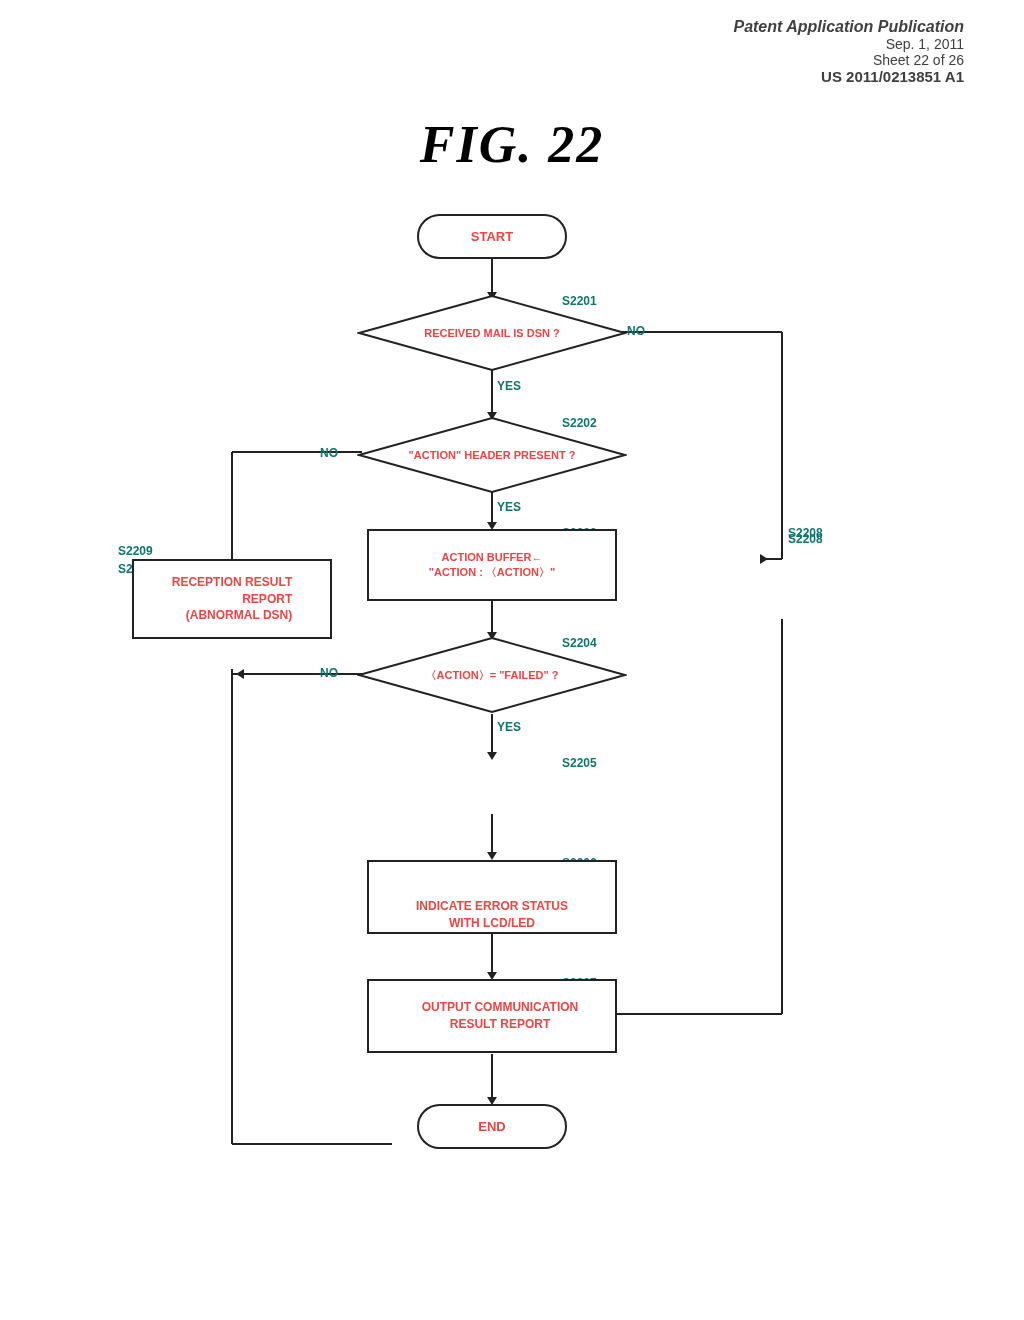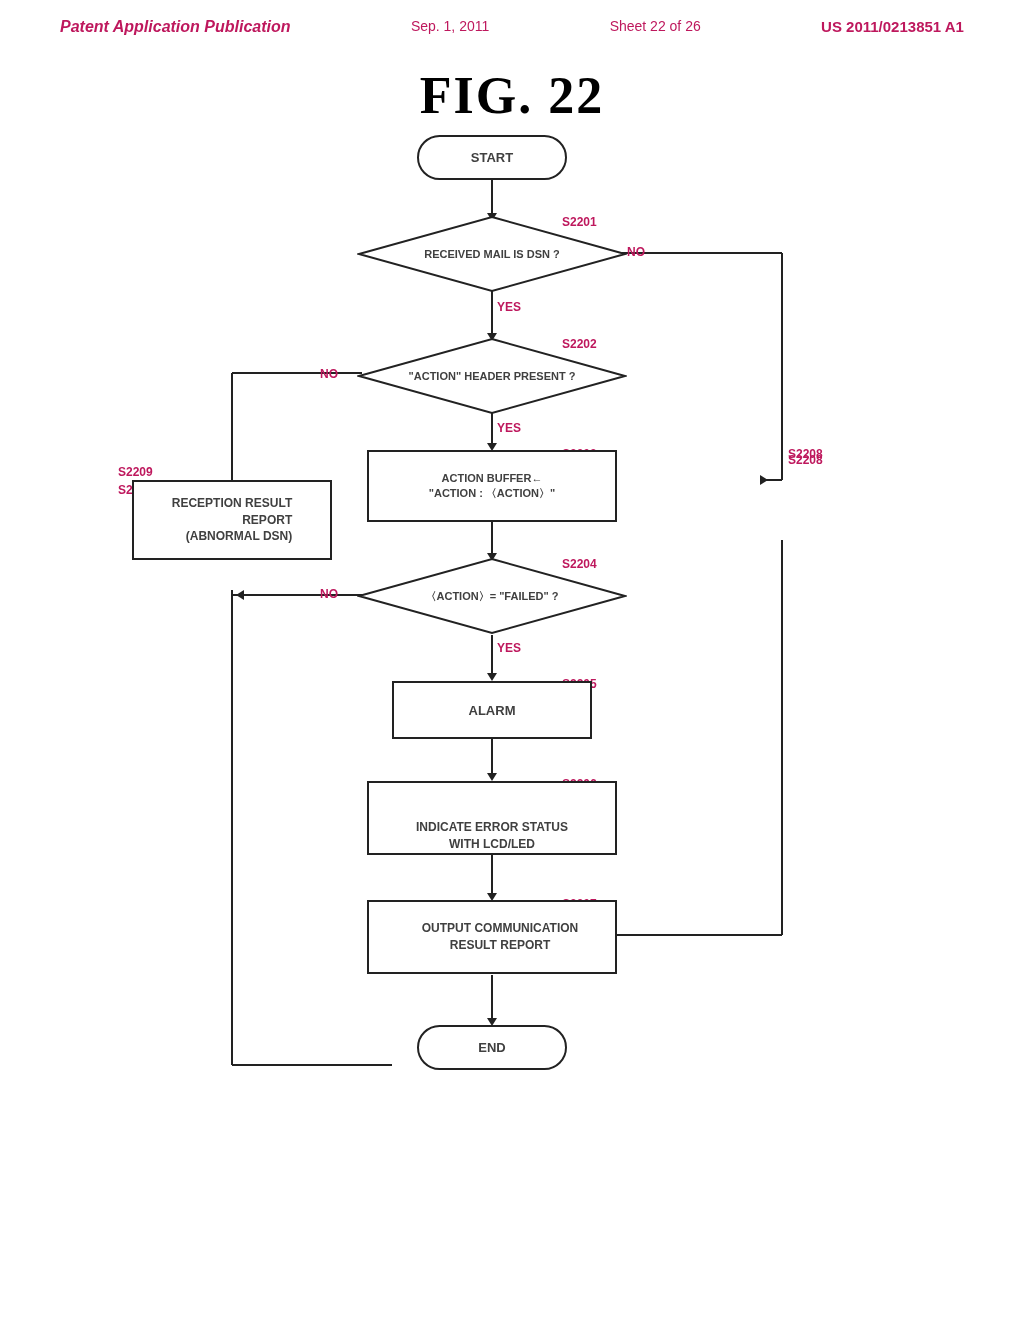--- a/index.html
+++ b/index.html
@@ -9,35 +9,38 @@
       width: 1024px;
       min-height: 1320px;
       position: relative;
       overflow-x: hidden;
     }
 
     
     .header {
       display: flex;
       justify-content: space-between;
-      align-items: flex-start;
+      align-items: flex-end;
       padding: 18px 60px 0 60px;
       font-size: 15px;
-      color: #be185d;
+      color: #404040;
+      flex-direction: column;
     }
     .header-left { font-weight: bold; font-style: italic; font-size: 16px; }
     .header-center { font-size: 14px; }
     .header-right { font-size: 15px; font-weight: bold; }
 
     
     .fig-title {
       text-align: center;
       font-size: 52px;
       font-weight: bold;
+      font-style: italic;
       margin-top: 30px;
+      margin-bottom: 30px;
       letter-spacing: 2px;
       font-family: 'Times New Roman', Times, serif;
     }
 
     
     .flowchart {
       position: relative;
       width: 900px;
       margin: 0 auto;
       height: 1100px;
@@ -45,21 +48,21 @@
 
     
     .shape {
       position: absolute;
       display: flex;
       align-items: center;
       justify-content: center;
       text-align: center;
       font-size: 13px;
       font-weight: bold;
-      color: #404040;
+      color: #ef4444;
       font-family: Arial, Helvetica, sans-serif;
     }
 
     .rect {
       border: 2px solid #222;
       background: #fff;
     }
 
     .rounded-rect {
       border: 2px solid #222;
@@ -91,21 +94,21 @@
       top: 0; left: 0;
       width: 100%;
       height: 100%;
       pointer-events: none;
     }
 
     .label-small {
       position: absolute;
       font-size: 12px;
       font-weight: bold;
-      color: #be185d;
+      color: #0f766e;
     }
   </style>
 </head>
 <body>
 
 <div class="header">
   <span class="header-left">Patent Application Publication</span>
   <span class="header-center">Sep. 1, 2011</span>
   <span class="header-center">Sheet 22 of 26</span>
   <span class="header-right">US 2011/0213851 A1</span>
@@ -247,23 +250,20 @@
   </div>
 
   <div class="label-small" style="left:258px; top:462px;">NO</div>
 
   <div class="label-small" style="left:435px; top:516px;">YES</div>
 
   <div class="label-small" style="left:500px; top:552px;">
     <span>S2205</span>
   </div>
 
-  <div class="shape rect" style="left:330px; top:556px; width:200px; height:58px; font-size:13px;">
-    <span>ALARM</span>
-  </div>
 
   <div class="label-small" style="left:500px; top:652px;">
     <span>S2206</span>
   </div>
 
   <div class="shape rect" style="left:305px; top:656px; width:250px; height:74px; font-size:12px; line-height:1.4; white-space:pre-line;align-items:flex-end;">
     <span>INDICATE ERROR STATUS
 WITH LCD/LED</span>
   </div>
 

